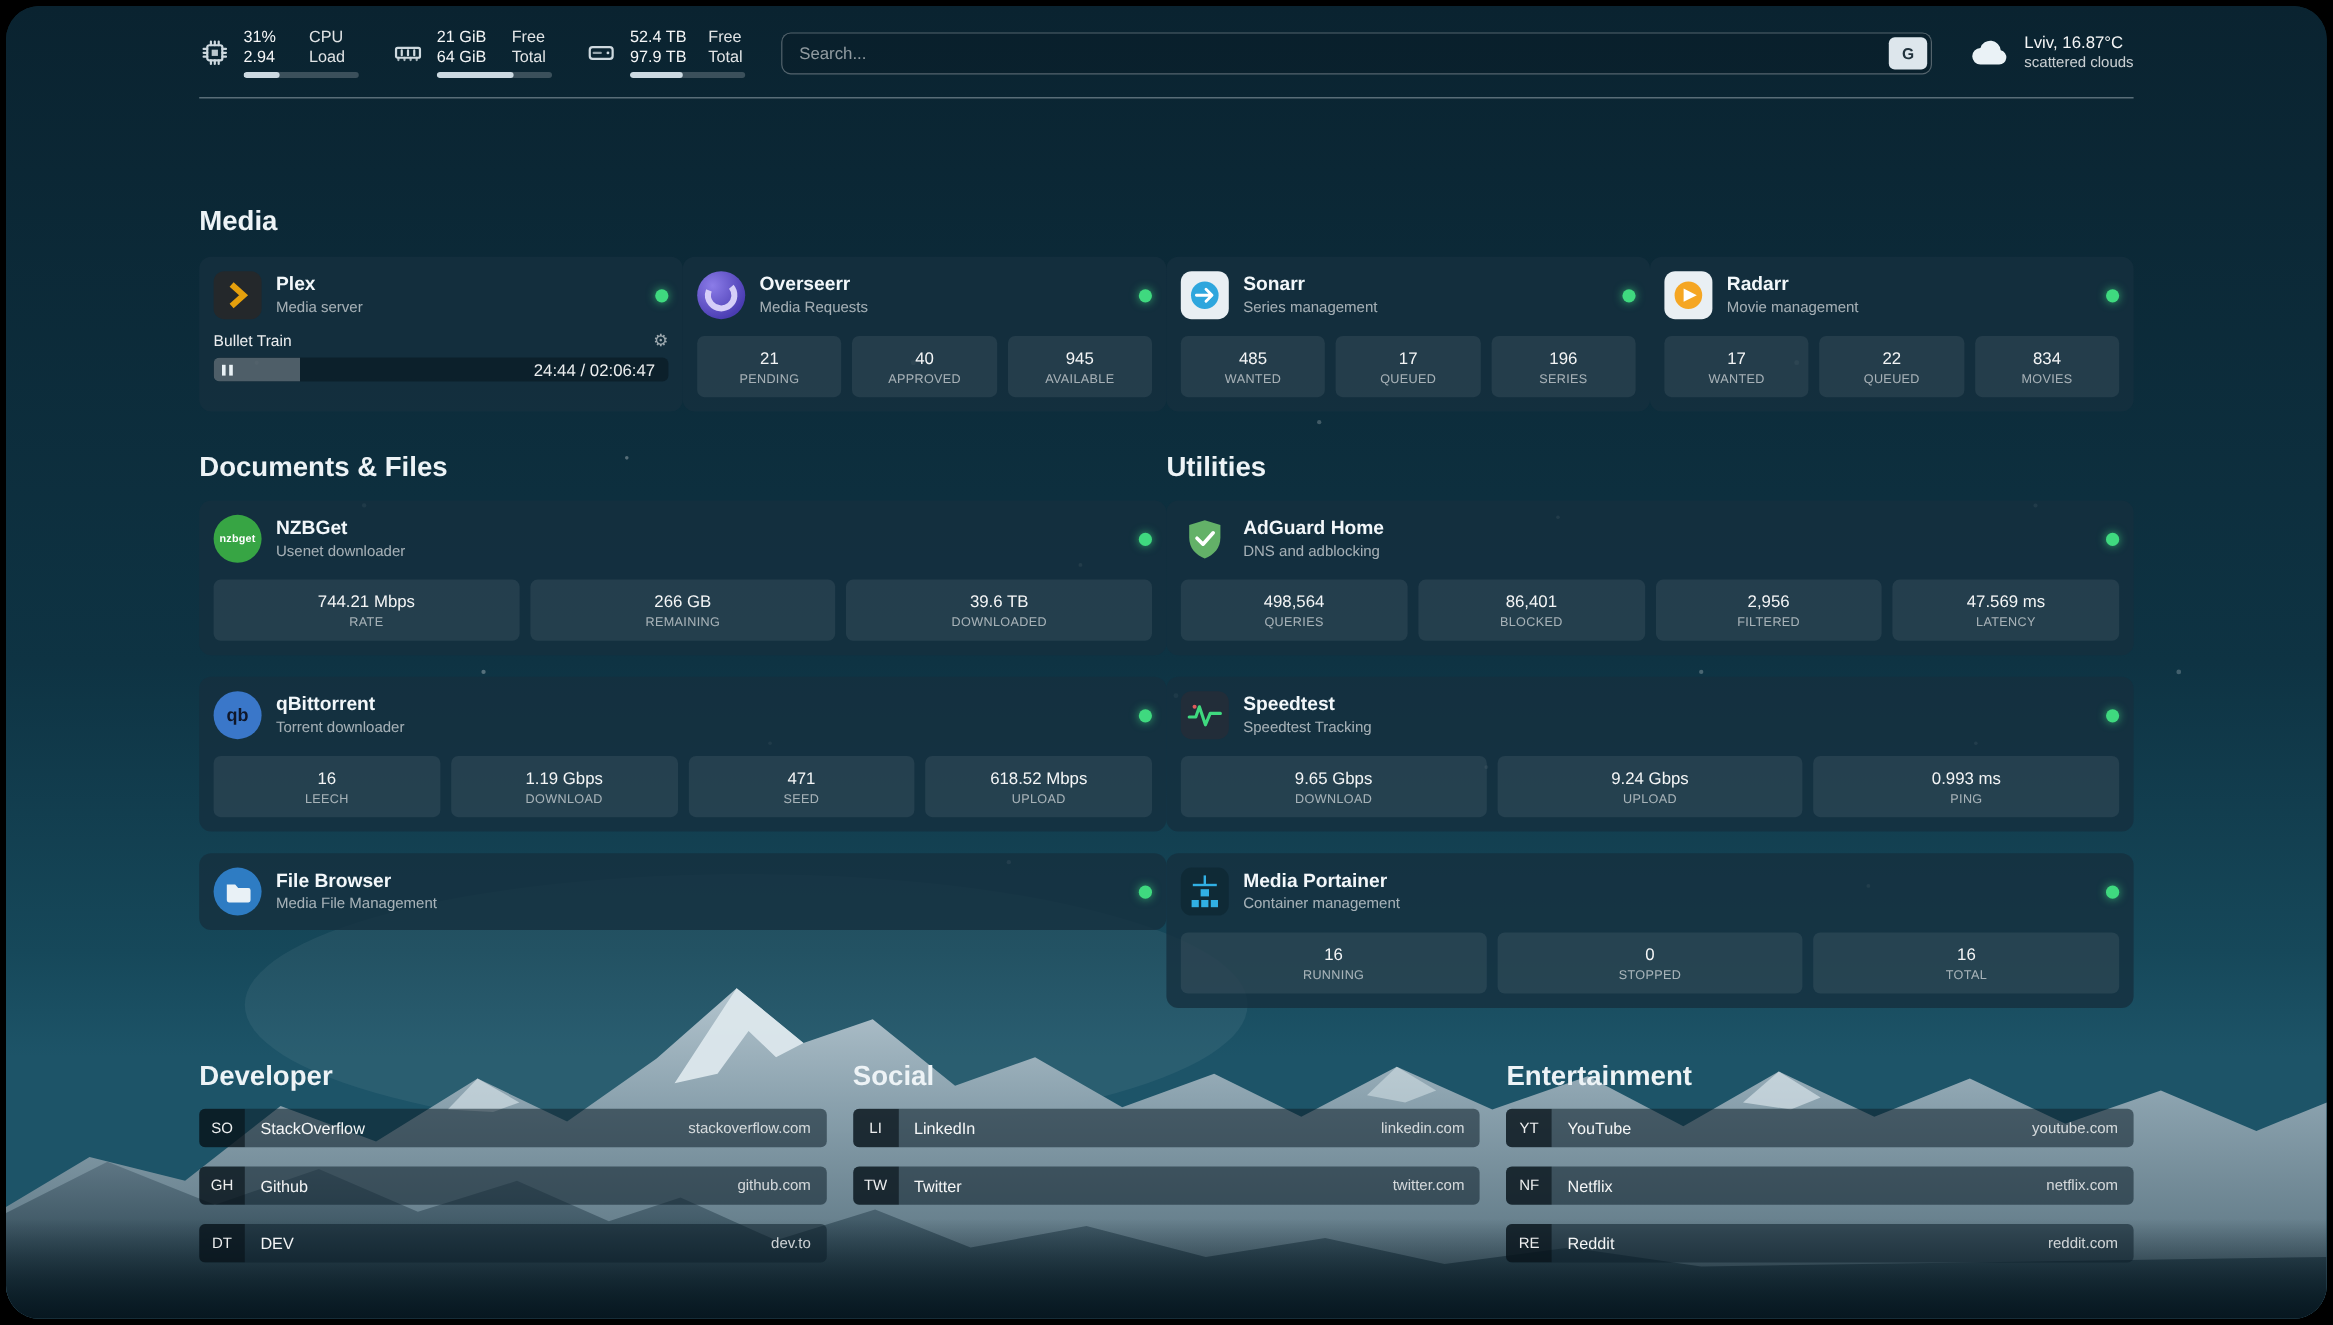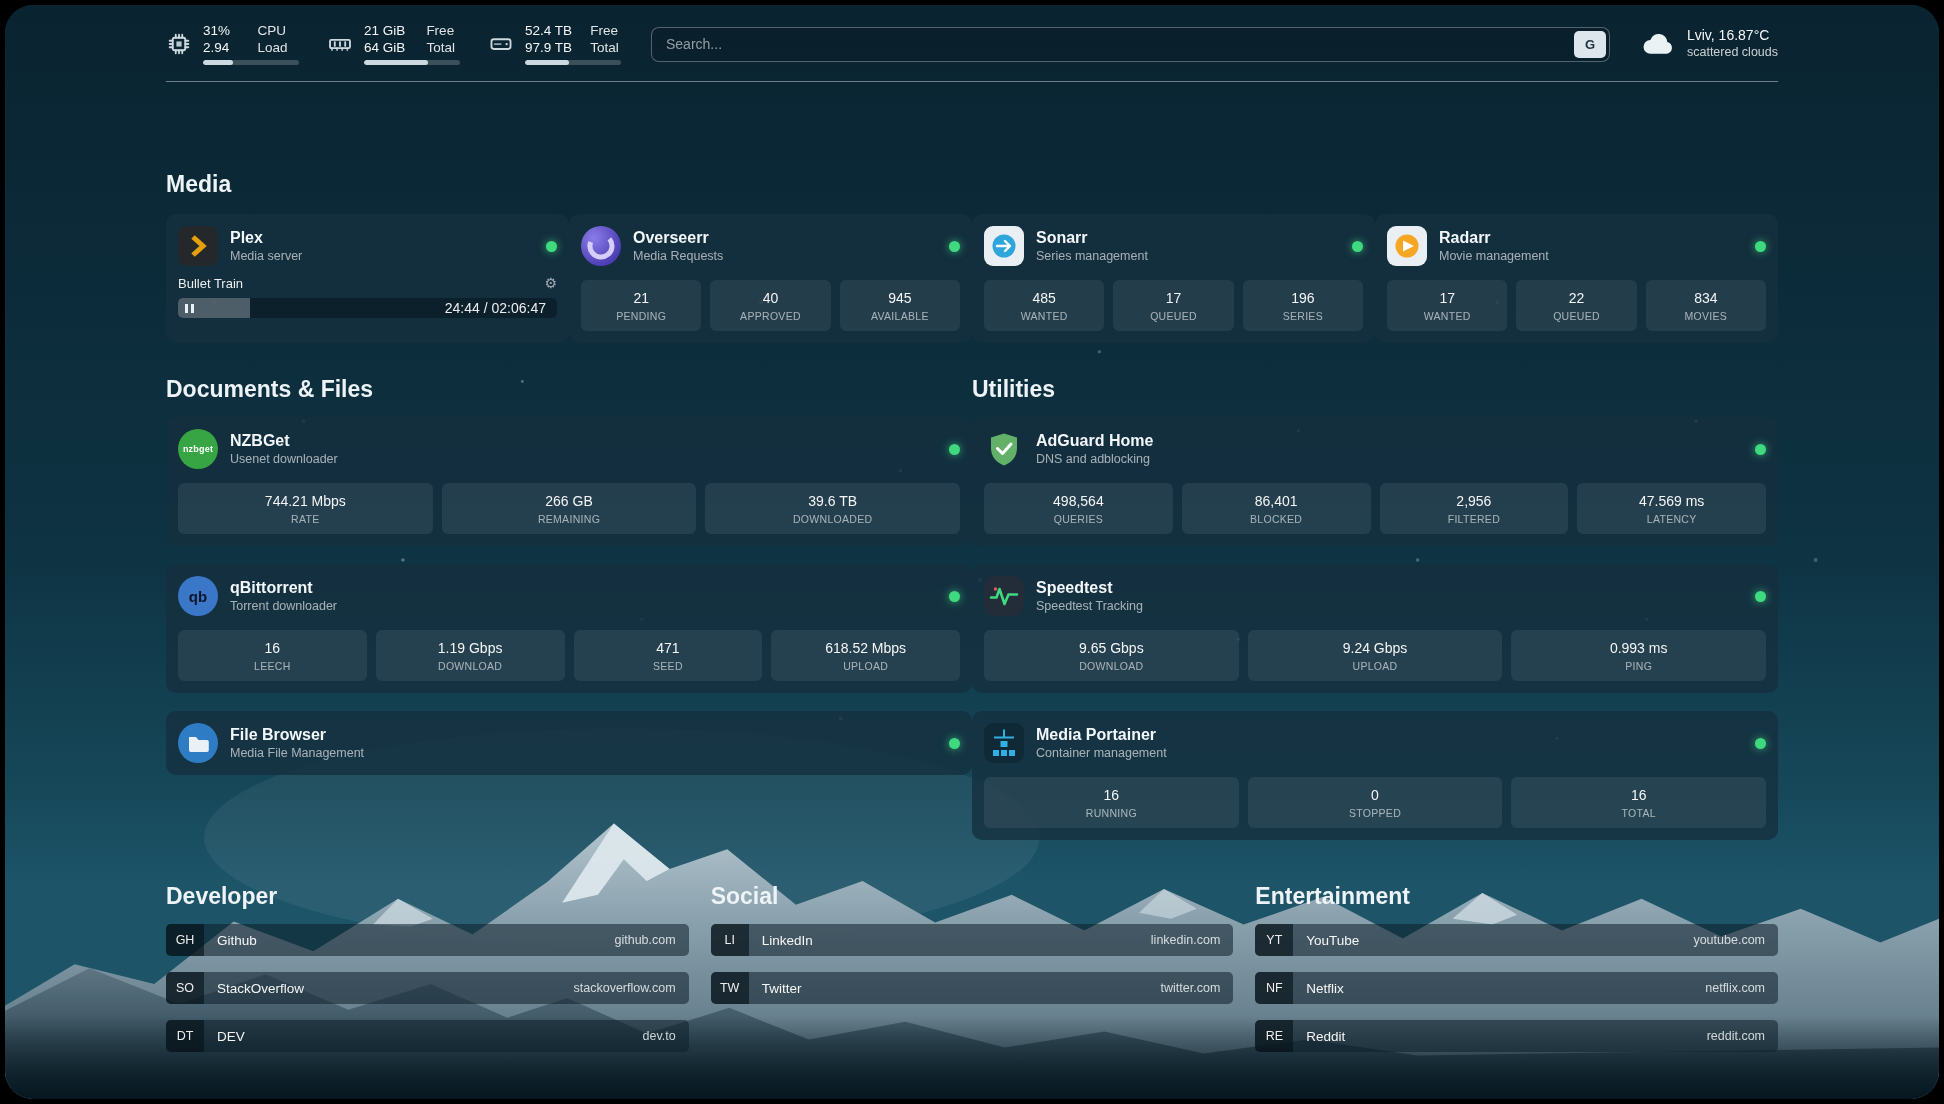--- a/index.html
+++ b/index.html
@@ -532,30 +532,30 @@
           </div>
         </div>
       </section>
     </div>
 
     <div class="bookmarks">
       <section>
         <h2 class="section-title">Developer</h2>
         <div class="bm-rows">
           <div class="bm-row">
+            <span class="bm-abbr">SO</span>
+            <span class="bm-name">StackOverflow</span>
+            <span class="bm-url">stackoverflow.com</span>
+          </div>
+          <div class="bm-row">
             <span class="bm-abbr">GH</span>
             <span class="bm-name">Github</span>
             <span class="bm-url">github.com</span>
           </div>
           <div class="bm-row">
-            <span class="bm-abbr">SO</span>
-            <span class="bm-name">StackOverflow</span>
-            <span class="bm-url">stackoverflow.com</span>
-          </div>
-          <div class="bm-row">
             <span class="bm-abbr">DT</span>
             <span class="bm-name">DEV</span>
             <span class="bm-url">dev.to</span>
           </div>
         </div>
       </section>
 
       <section>
         <h2 class="section-title">Social</h2>
         <div class="bm-rows">

